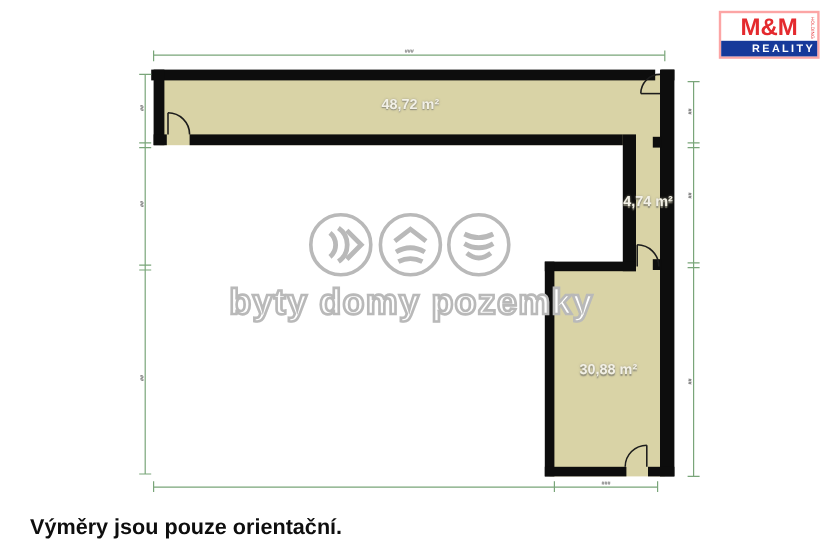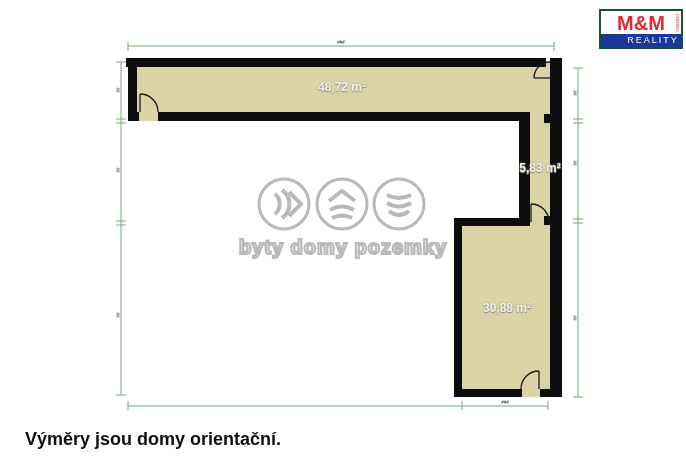--- a/index.html
+++ b/index.html
@@ -29,32 +29,32 @@
   .overlay{position:absolute;left:0;top:0;z-index:3;pointer-events:none;}
   
   .arealbl{position:absolute;z-index:4;font-size:12px;font-weight:bold;color:#f2f0e6;
            text-shadow:0 1px 1px #8f8d7c, 0 0 2px #a3a08c;text-align:center;}
   .lbl-top{left:267px;top:80px;width:150px;}
   .lbl-corr{left:490px;top:161px;width:100px;}
   .lbl-room{left:432px;top:301px;width:150px;}
   
   .wm{position:absolute;z-index:5;}
   .wm-icons{left:242px;top:174px;}
-  .wm-text{left:143px;top:236px;width:400px;text-align:center;font-size:20px;font-weight:bold;
+  .wm-text{left:143px;top:236px;width:400px;text-align:center;font-size:30px;font-weight:bold;
            letter-spacing:1px;color:#ffffff;-webkit-text-stroke:2.2px #b9b9b9;
            text-shadow:0 0 1px #c4c4c4;}
   
   .logo{position:absolute;left:599px;top:9px;width:80px;height:36px;background:#ffffff;
-        border:2px solid #14532d;z-index:6;}
+        border:2px solid #fca5a5;z-index:6;}
   .logo-brand{height:23px;line-height:24px;text-align:center;color:#e42a2e;font-weight:bold;
               font-size:20px;letter-spacing:0px;}
   .logo-holding{position:absolute;right:1px;top:3px;font-size:4px;color:#e42a2e;
                 writing-mode:vertical-rl;letter-spacing:0px;}
   .logo-bar{height:13px;background:#16399a;color:#ffffff;text-align:center;font-size:9px;
-            font-weight:normal;letter-spacing:2px;line-height:13px;padding-left:24px;}
+            font-weight:bold;letter-spacing:2px;line-height:13px;padding-left:24px;}
   
   .caption{position:absolute;left:25px;top:429px;z-index:6;font-size:18px;font-weight:bold;
            color:#0e0e0e;}
 </style>
 </head>
 <body>
 
 <div class="stage">
 
   <div class="fill f-top"></div>
@@ -105,21 +105,21 @@
       <text x="120" y="90" transform="rotate(-90 120 90)">##</text>
       <text x="120" y="170" transform="rotate(-90 120 170)">##</text>
       <text x="120" y="315" transform="rotate(-90 120 315)">##</text>
       <text x="577" y="93" transform="rotate(-90 577 93)">##</text>
       <text x="577" y="163" transform="rotate(-90 577 163)">##</text>
       <text x="577" y="318" transform="rotate(-90 577 318)">##</text>
     </g>
   </svg>
 
   <div class="arealbl lbl-top">48,72 m²</div>
-  <div class="arealbl lbl-corr">5,83 m²</div>
+  <div class="arealbl lbl-corr">4,74 m²</div>
   <div class="arealbl lbl-room">30,88 m²</div>
 
   <svg class="wm wm-icons" width="200" height="62">
     <g stroke="#b9b9b9" fill="none">
       <g>
         <circle cx="42" cy="30" r="25" stroke-width="3" fill="#ffffff"></circle>
         <path d="M33,20 A13,13 0 0 1 33,40" stroke-width="4"></path>
         <path d="M40,16 A17,17 0 0 1 40,44" stroke-width="4"></path>
         <path d="M47,18 L59,30 L47,42" stroke-width="4"></path>
       </g>
@@ -139,15 +139,15 @@
   </svg>
 
   <div class="wm wm-text" style="position:absolute;">byty domy pozemky</div>
 
   <div class="logo">
     <div class="logo-brand">M&amp;M</div>
     <div class="logo-holding">HOLDING</div>
     <div class="logo-bar">REALITY</div>
   </div>
 
-  <div class="caption">Výměry jsou domy orientační.</div>
+  <div class="caption">Výměry jsou pouze orientační.</div>
 
 </div>
 
 </body></html>

